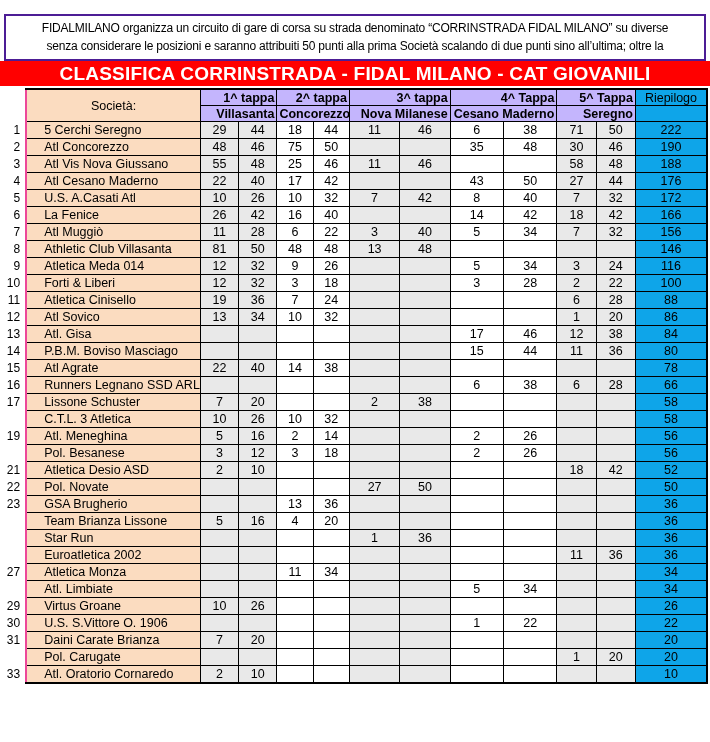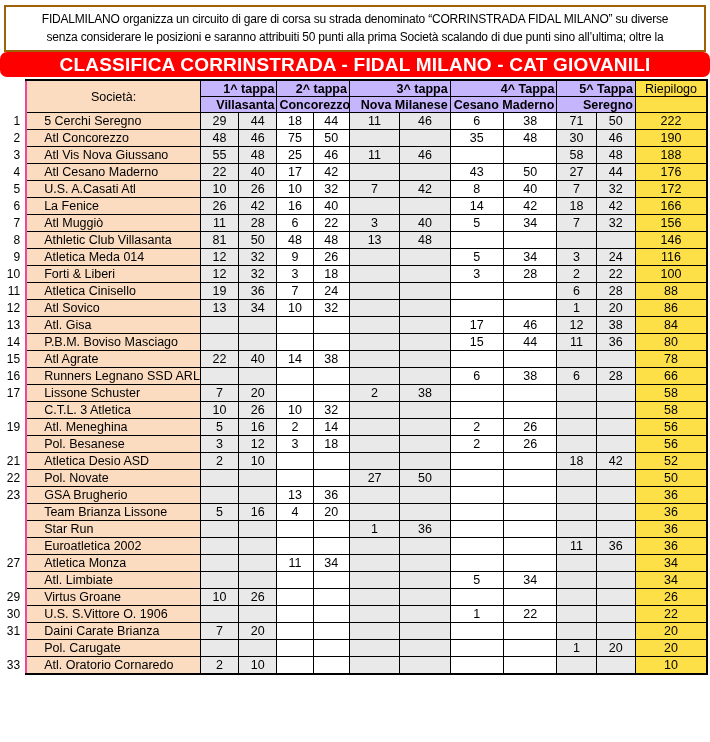--- a/index.html
+++ b/index.html
@@ -3,43 +3,42 @@
 <meta charset="utf-8">
 <style>
   html, body {
     margin: 0; padding: 0;
     width: 710px; height: 742px;
     overflow: hidden;
     background: #ffffff;
     font-family: "Liberation Sans", sans-serif;
   }
   .intro-box {
-    margin: 5px 4px 0 4px;
-    border: 2px solid #a16207;
+    margin: 14px 4px 0 4px;
+    border: 2px solid #4c1d95;
     padding: 4px 8px 4px;
     text-align: center;
     overflow: hidden;
   }
   .intro-line {
     display: block;
     width: fit-content;
     margin: 0 auto;
     white-space: nowrap;
     font-size: 12px;
     line-height: 17.5px;
     letter-spacing: -0.2px;
     color: #000;
   }
   .banner {
     background: #ff0000;
     height: 25px;
     display: flex;
     align-items: center;
     justify-content: center;
-    border-radius: 7px;
   }
   .banner-title {
     color: #ffffff;
     font-weight: bold;
     font-size: 19px;
     letter-spacing: 0.2px;
     white-space: nowrap;
   }
   table.standings {
     border-collapse: collapse;
@@ -75,21 +74,21 @@
   th.society-h { text-align: center; }
   td.society { text-align: left; padding-left: 17px; }
   th.stage, th.venue {
     background: #c4b5fd;
     text-align: right;
     font-weight: bold;
   }
   td.shaded { background: #e9e9e9; text-align: center; }
   td.plain  { background: #ffffff; text-align: center; }
   th.riep, th.riep-sub, td.total {
-    background: #fde047;
+    background: #0ea5e9;
     text-align: center;
     border-right: 2px solid #000;
   }
   .standings thead tr:first-child th { border-top: 2px solid #000; }
   .standings thead tr:first-child th.rank-h { border-top: none; }
   .standings tbody tr:last-child td { border-bottom: 2px solid #000; }
   .standings tbody tr:last-child td.rank { border-bottom: none; }
 </style>
 </head>
 <body>

